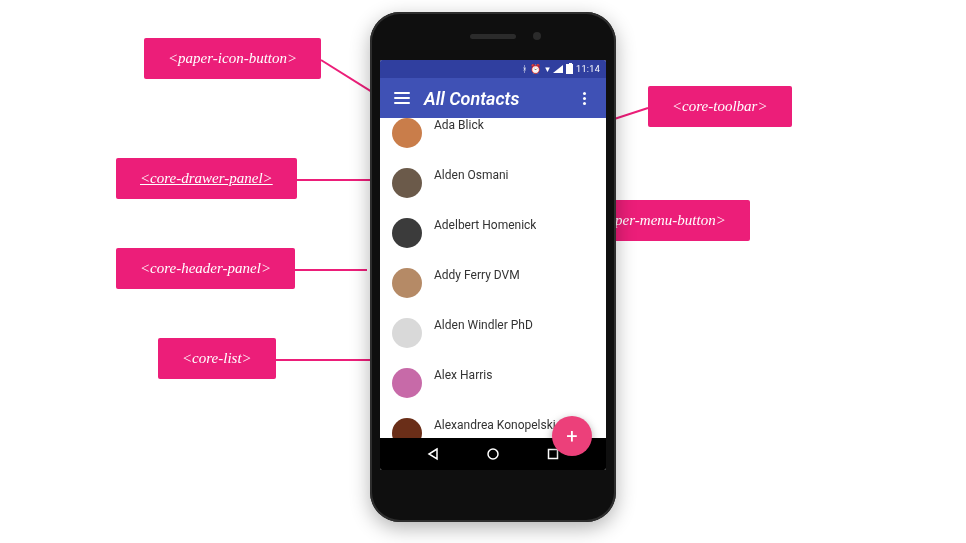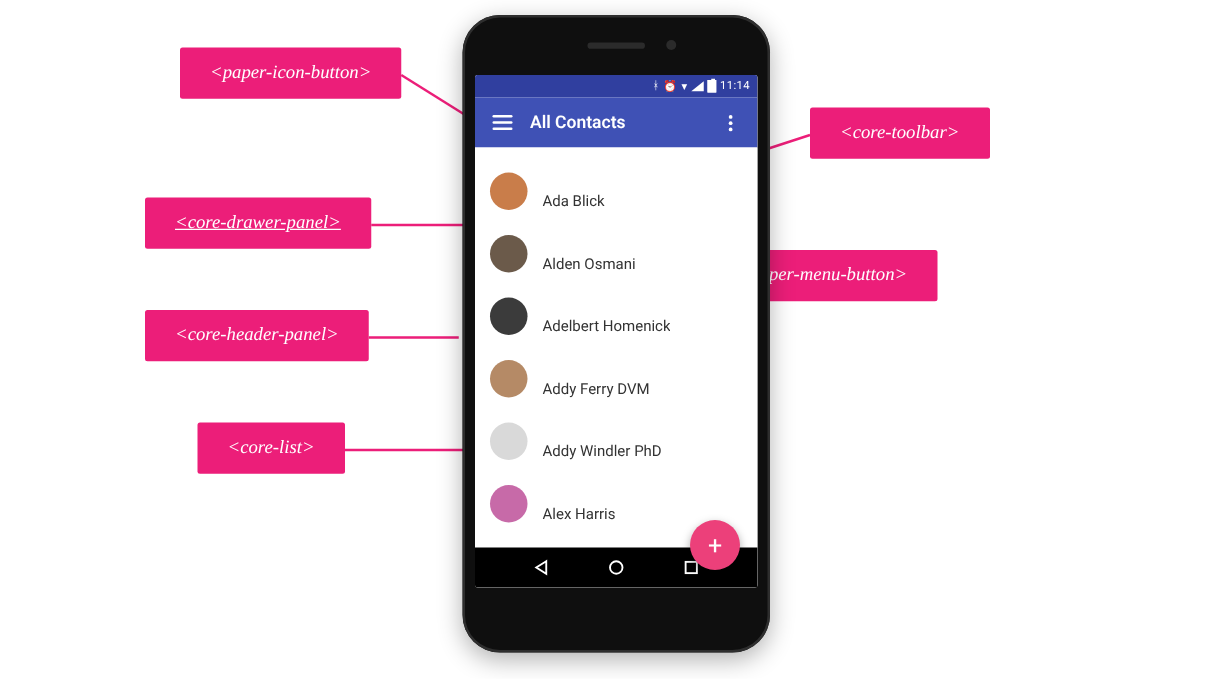--- a/index.html
+++ b/index.html
@@ -124,43 +124,44 @@
     padding: 0 6px;
   }
   .toolbar .menu-btn,
   .toolbar .more-btn {
     width: 32px; height: 32px;
     display: flex; align-items: center; justify-content: center;
     cursor: pointer;
   }
   .toolbar .title {
     flex: 1;
-    font-size: 14px;
+    font-size: 18px;
     font-weight: 600;
     padding-left: 6px;
+    font-style: italic;
   }
   .hamburger { width: 16px; height: 12px; position: relative; }
   .hamburger span {
     position: absolute; left: 0; right: 0; height: 2px; background: #fff; border-radius: 1px;
   }
   .hamburger span:nth-child(1){top:0}
   .hamburger span:nth-child(2){top:5px}
   .hamburger span:nth-child(3){top:10px}
   .more-dots { display: flex; flex-direction: column; gap: 2px; }
   .more-dots span { width: 3px; height: 3px; background: #fff; border-radius: 50%; }
 
   
   .list {
     flex: 1;
     overflow: hidden;
     background: #fff;
   }
   .list-item {
     display: flex;
-    align-items: flex-end;
+    align-items: flex-start;
     height: 50px;
     padding: 0 12px;
     gap: 12px;
     cursor: pointer;
   }
   .avatar {
     width: 30px; height: 30px;
     border-radius: 50%;
     flex-shrink: 0;
   }
@@ -282,21 +283,21 @@
         <div class="list-item">
           <div class="avatar" style="background: rgb(59, 59, 59);"></div>
           <div class="name">Adelbert Homenick</div>
         </div>
         <div class="list-item">
           <div class="avatar" style="background: rgb(181, 138, 102);"></div>
           <div class="name">Addy Ferry DVM</div>
         </div>
         <div class="list-item">
           <div class="avatar" style="background: rgb(217, 217, 217);"></div>
-          <div class="name">Addy Windler PhD</div>
+          <div class="name">Alden Windler PhD</div>
         </div>
         <div class="list-item">
           <div class="avatar" style="background: rgb(199, 106, 168);"></div>
           <div class="name">Alex Harris</div>
         </div>
         <div class="list-item">
           <div class="avatar" style="background: rgb(106, 46, 24);"></div>
           <div class="name">Alexandrea Konopelski DVM</div>
         </div>
       </div>

